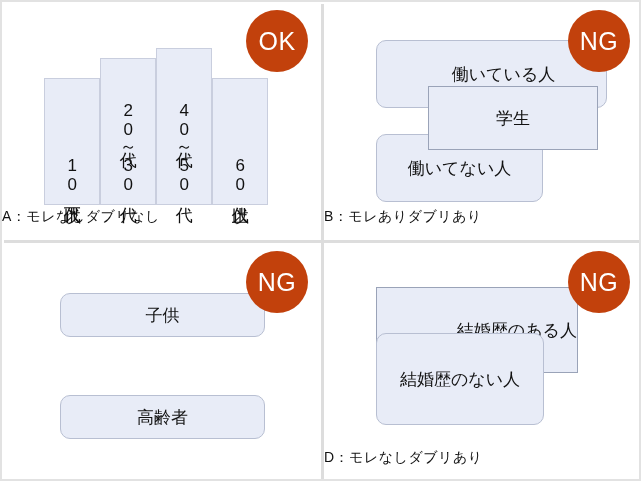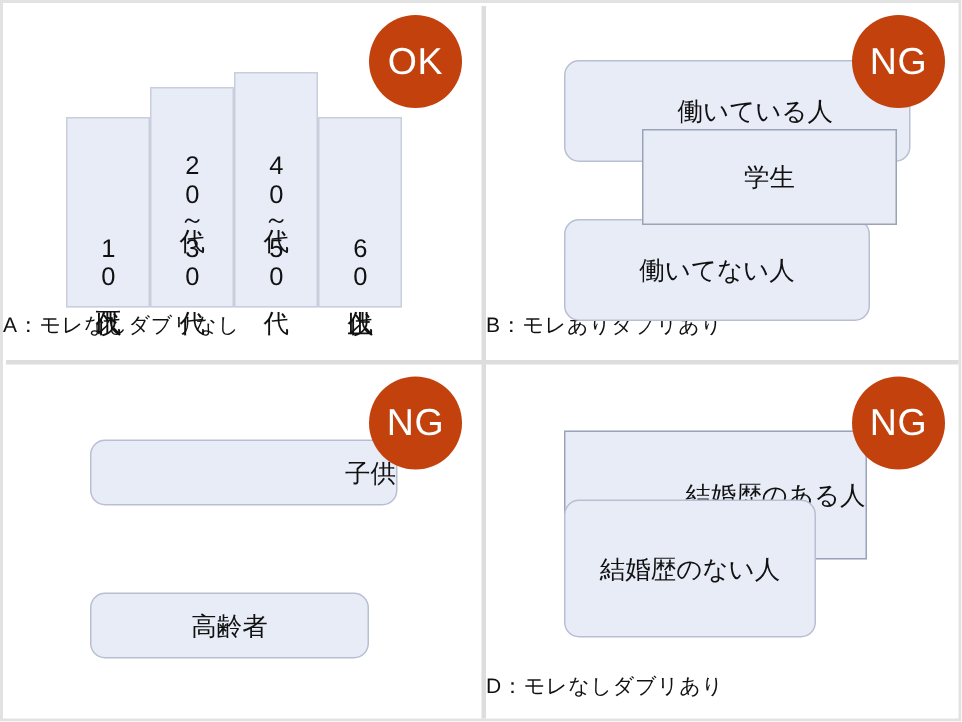--- a/index.html
+++ b/index.html
@@ -161,36 +161,36 @@
     </div>
 
   <div class="quad" id="quad-b">
     <div class="quad-body">
         <div class="box round" style="left: 52px; top: 38px; width: 231px; height: 68px; z-index: 10; padding-left: 24px;">
           <span class="box-label">働いている人</span>
         </div>
         <div class="box sharp" style="left: 70px; top: 84px; width: 170px; height: 64px; z-index: 20; margin-left: 34px;">
           <span class="box-label">学生</span>
         </div>
-        <div class="box round" style="left: 52px; top: 144px; width: 204px; height: 68px; z-index: 10; text-align: right;">
+        <div class="box round" style="left: 52px; top: 132px; width: 167px; height: 68px; z-index: 10; text-align: right;">
           <span class="box-label">働いてない人</span>
         </div>
       </div>
     <div class="caption">B：モレありダブリあり</div>
   <div class="badge ng">
         <span>NG</span>
       </div>
     </div>
 
   <div class="quad" id="quad-c">
     <div class="quad-body">
-        <div class="box round" style="left: 58px; top: 50px; width: 205px; height: 44px; z-index: 10; justify-content: flex-end;">
+        <div class="box round" style="left: 58px; top: 50px; width: 205px; height: 44px; z-index: 10;">
           <span class="box-label">子供</span>
         </div>
-        <div class="box round" style="left: 58px; top: 152px; width: 186px; height: 44px; z-index: 10;">
+        <div class="box round" style="left: 58px; top: 152px; width: 205px; height: 44px; z-index: 10;">
           <span class="box-label">高齢者</span>
         </div>
       </div>
   <div class="badge ng">
         <span>NG</span>
       </div>
     </div>
 
   <div class="quad" id="quad-d">
     <div class="quad-body">

